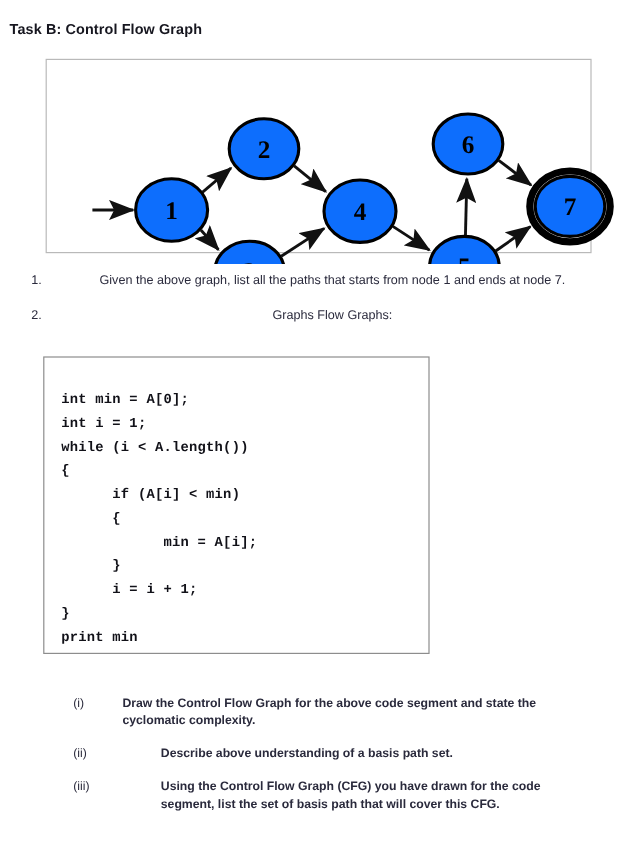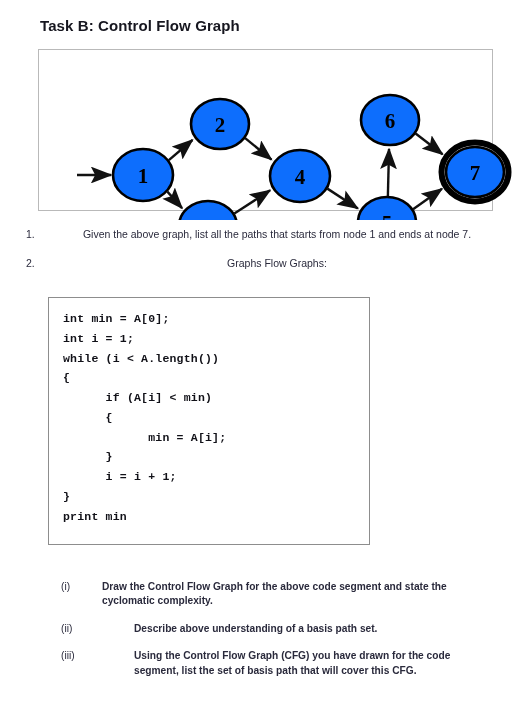--- a/index.html
+++ b/index.html
@@ -17,23 +17,23 @@
   }
 
   .page {
     position: absolute;
     inset: 0;
   }
 
   
   .task-title {
     position: absolute;
-    left: 40px;
+    left: 8px;
     top: 17px;
-    font-size: 15px;
+    font-size: 12px;
     font-weight: bold;
     letter-spacing: 0.1px;
     color: #16161f;
     white-space: nowrap;
   }
 
   
   .graph-figure {
     position: absolute;
     left: 38px;
@@ -77,28 +77,28 @@
   .qmark {
     width: 22px;
     flex: 0 0 22px;
     color: #2a2a3c;
   }
   .qtext { flex: 1; text-align: center; }
 
   
   .code-box {
     position: absolute;
-    left: 48px;
+    left: 36px;
     top: 297px;
     width: 322px;
     height: 248px;
     border: 1px solid #8d8d8d;
     background: #ffffff;
     box-sizing: border-box;
-    padding: 11px 0 0 14px;
+    padding: 26px 0 0 14px;
   }
   .code-pre {
     margin: 0;
     font-family: "Liberation Mono", "DejaVu Sans Mono", monospace;
     font-size: 11.5px;
     font-weight: bold;
     line-height: 1.72;
     color: #111118;
     white-space: pre;
     letter-spacing: 0.2px;

